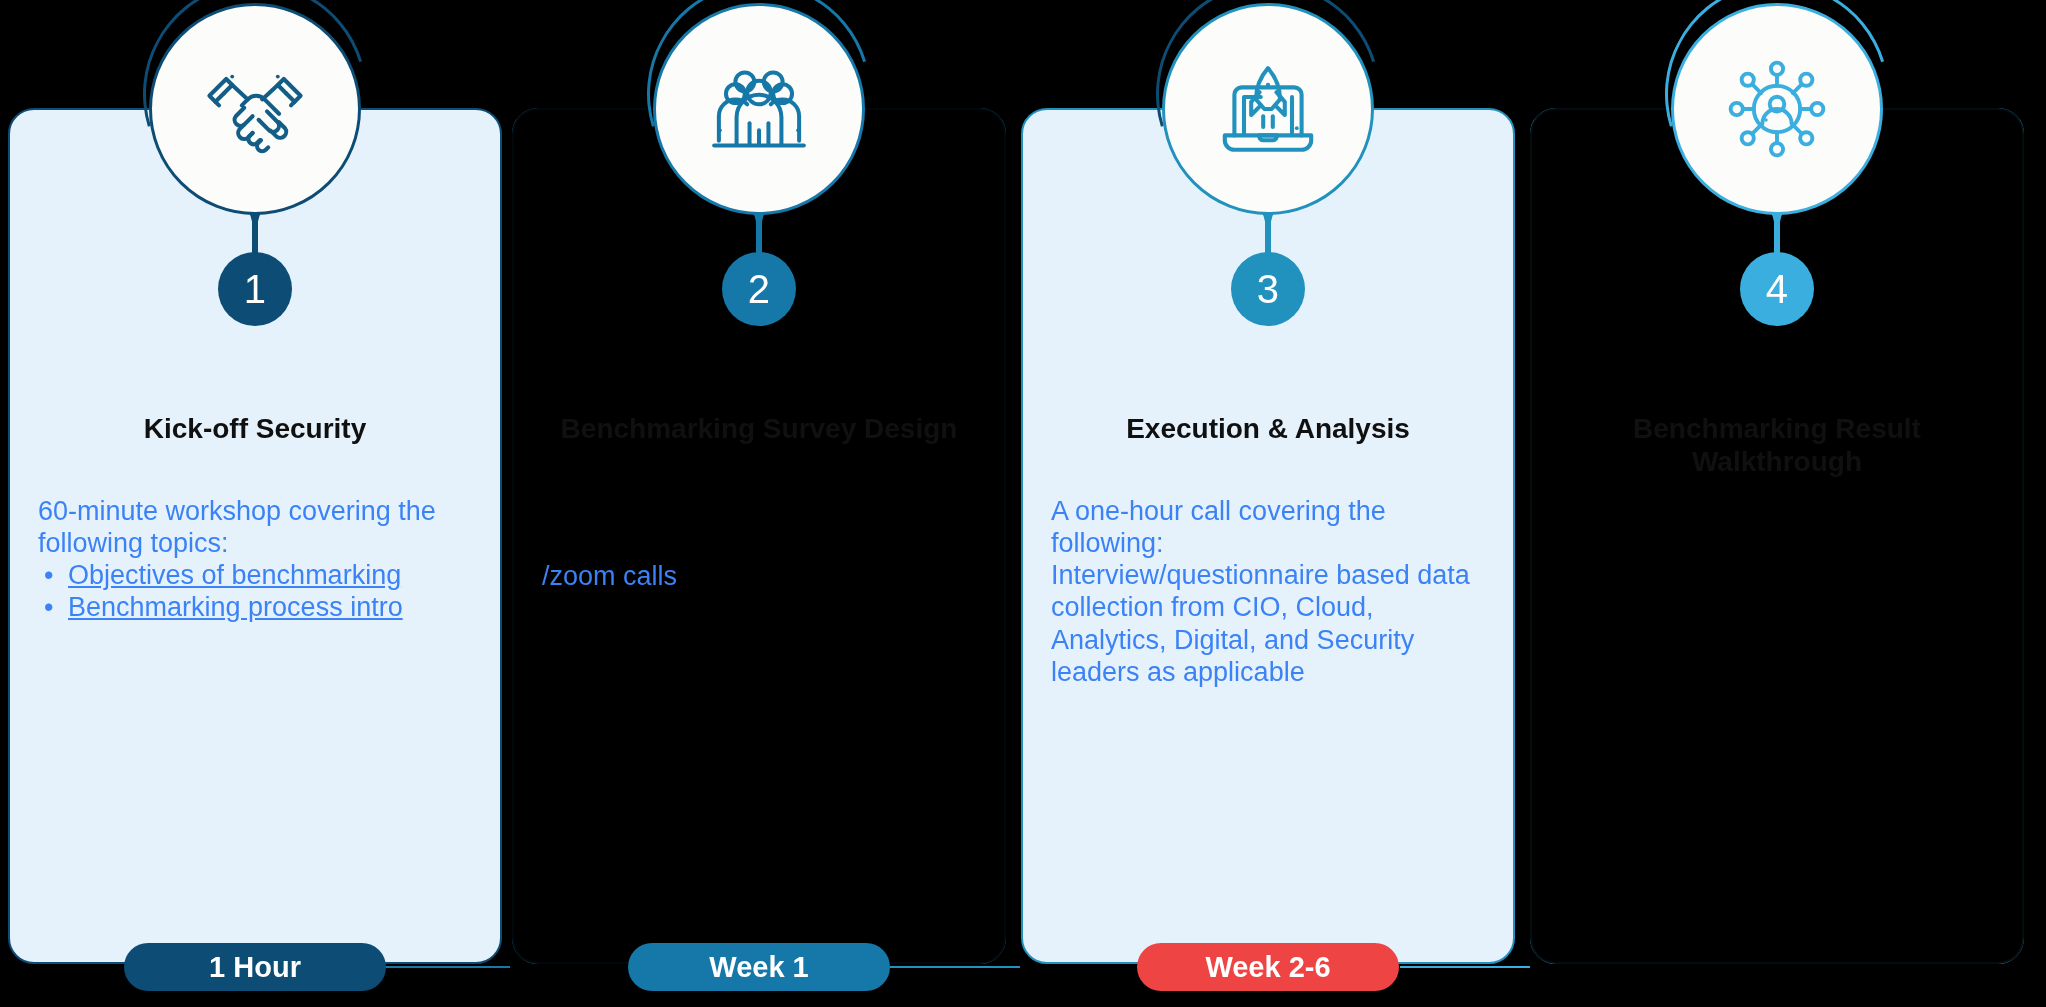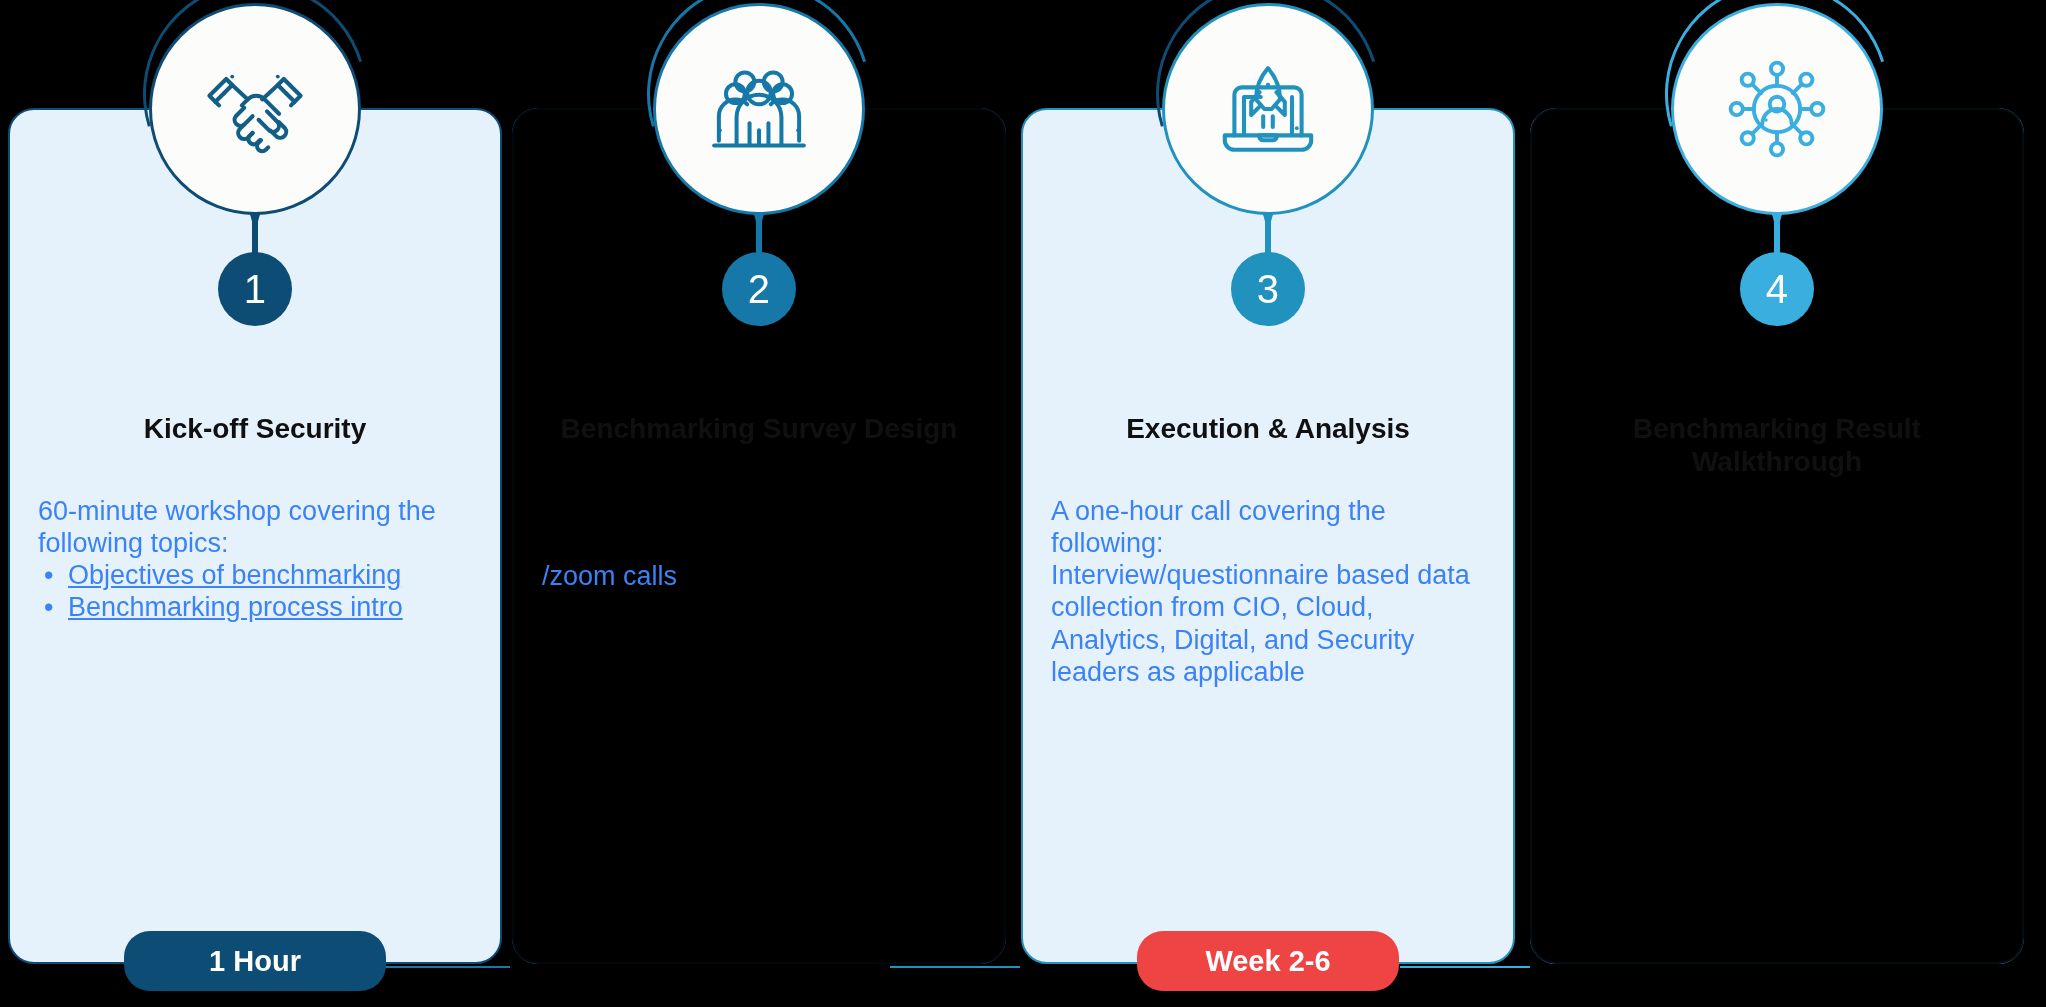--- a/index.html
+++ b/index.html
@@ -71,21 +71,21 @@
   .body p{ margin:0; }
   .body ul{ list-style:none; margin:0; padding:0;text-decoration:underline; }
   .body li{ position:relative; padding-left:30px; }
   .body li::before{
     content:"\2022"; position:absolute; left:6px; top:0; font-size:27px;
   }
   .note{ margin-top:16px; }
 
   .pill{
     position:absolute; bottom:16px; left:50%; transform:translateX(-50%);
-    min-width:262px; height:60px; border-radius:26px;
+    min-width:262px; height:48px; border-radius:26px;
     display:flex; align-items:center; justify-content:center;
     color:#fff; font-size:29px; font-weight:bold; padding:0 26px;
     white-space:nowrap; z-index:6;
   }
 
   .connector{ position:absolute; height:2px; z-index:1; }
 
   svg{ display:block; }
 </style>
 </head>
@@ -170,20 +170,21 @@
       </div>
       <div class="badge" style="background:#1678A8;">2</div>
     </div>
 
     <div class="title">Benchmarking Survey Design</div>
 
     <div class="body" style="top:560px;">
       <p class="note">/zoom calls</p>
     </div>
 
+    <div class="pill" style="background:#1678A8;">Week 1</div>
   </div>
 
   <div class="col" style="left:1021px;">
     <div class="card" style="border-color:#2192BE;"></div>
 
     <div class="bubble-wrap">
       <div class="ring-arc" style="border-top-color:#0D4C74;border-left-color:#0D4C74;"></div>
       <svg class="tailcurve" viewBox="0 0 58 34">
         <path d="M2 2 C 16 2, 29 12, 29 32 C 29 12, 42 2, 56 2" fill="none" stroke="#2192BE" stroke-width="5"></path>
       </svg>

